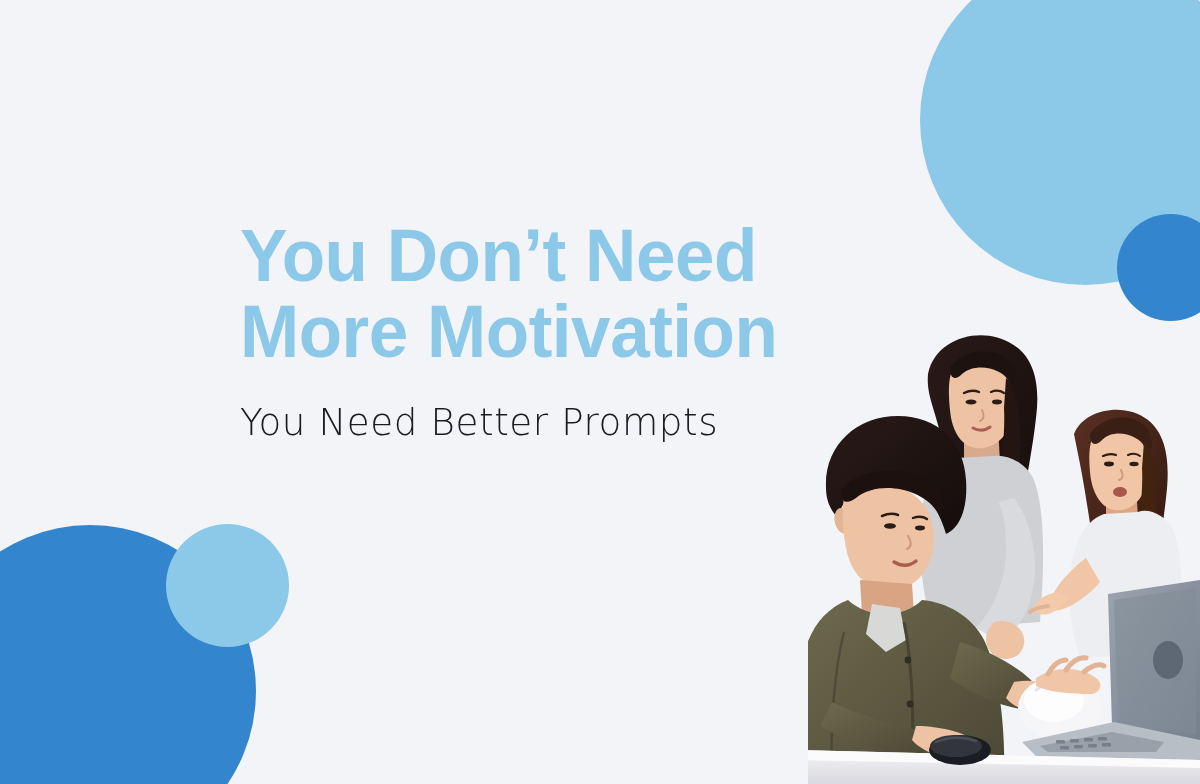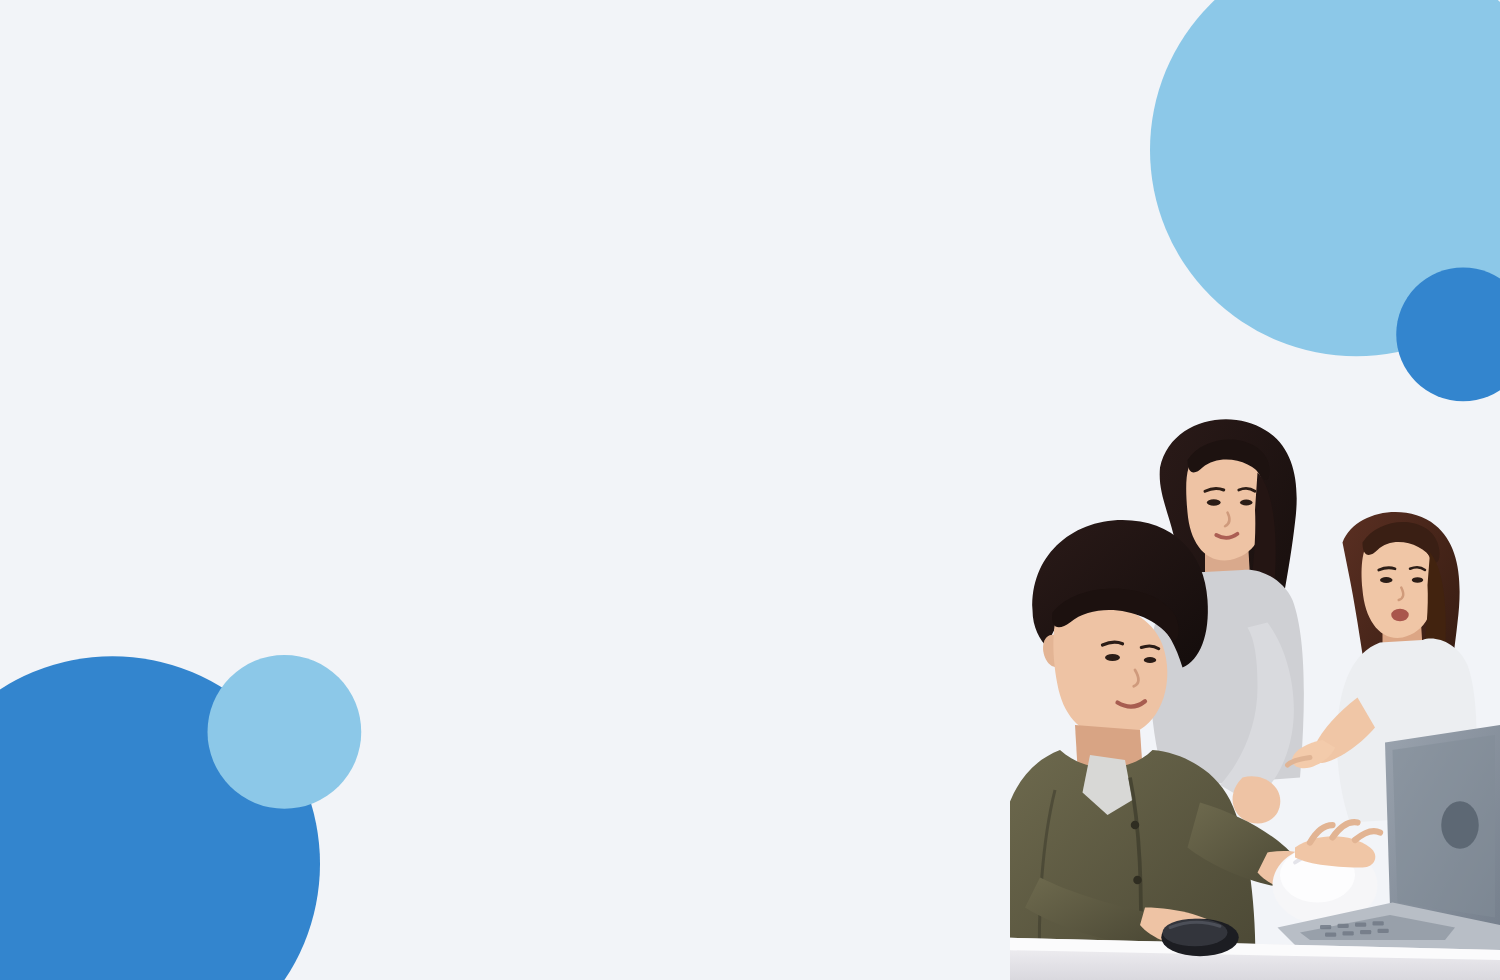--- a/index.html
+++ b/index.html
@@ -104,20 +104,25 @@
 </head>
 <body>
 
 <div id="slide">
 
   <div class="circle" id="circle-tr-light"></div>
   <div class="circle" id="circle-tr-dark"></div>
   <div class="circle" id="circle-bl-dark"></div>
   <div class="circle" id="circle-bl-light"></div>
 
+  <div id="text-block">
+    <h1 id="headline">You Don’t Need
+More Motivation</h1>
+    <p id="subtitle">You Need Better Prompts</p>
+  </div>
 
   <div id="photo">
     <svg viewBox="0 0 392 462" xmlns="http://www.w3.org/2000/svg" aria-hidden="true">
       <defs>
         <linearGradient id="deskG" x1="0" y1="0" x2="0" y2="1">
           <stop offset="0" stop-color="#f4f3f6"></stop>
           <stop offset="1" stop-color="#d9d8de"></stop>
         </linearGradient>
         <linearGradient id="lapG" x1="0" y1="0" x2="1" y2="1">
           <stop offset="0" stop-color="#9aa3ae"></stop>

